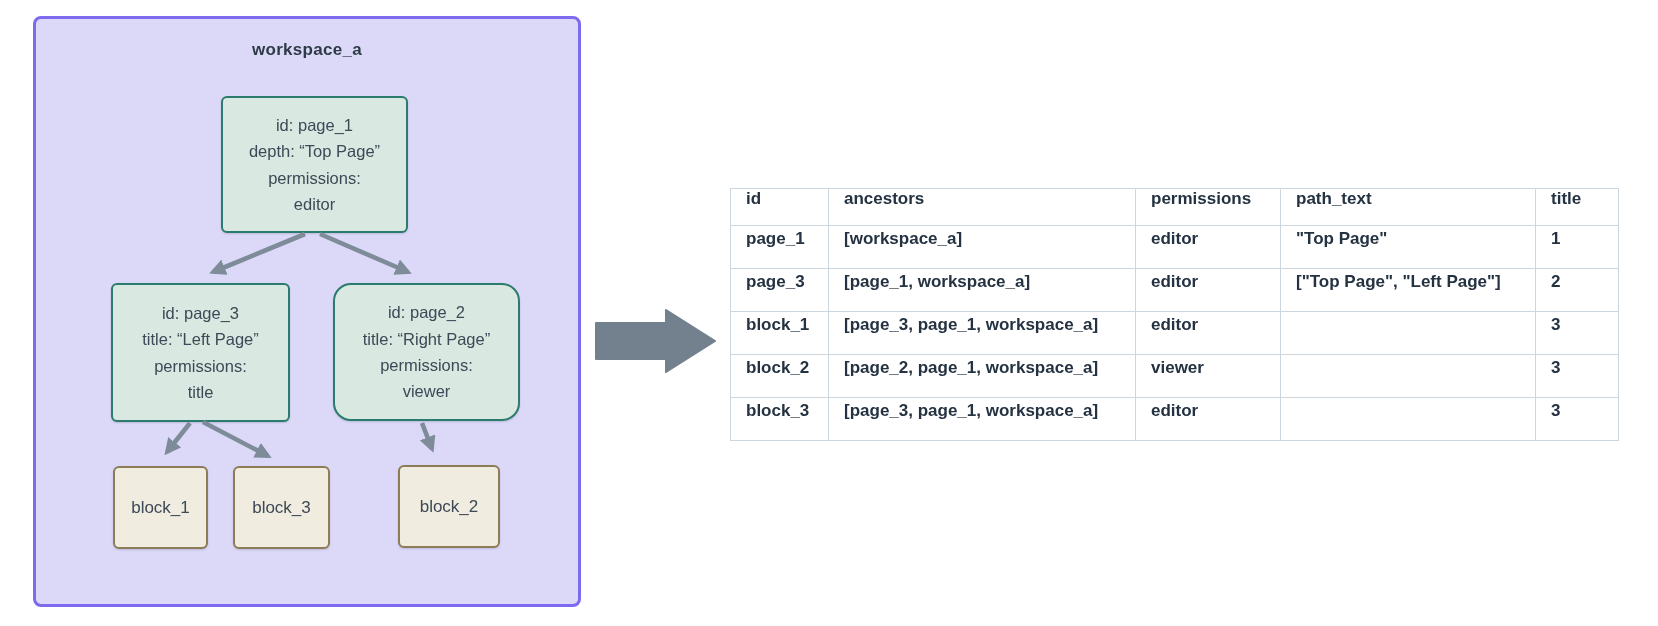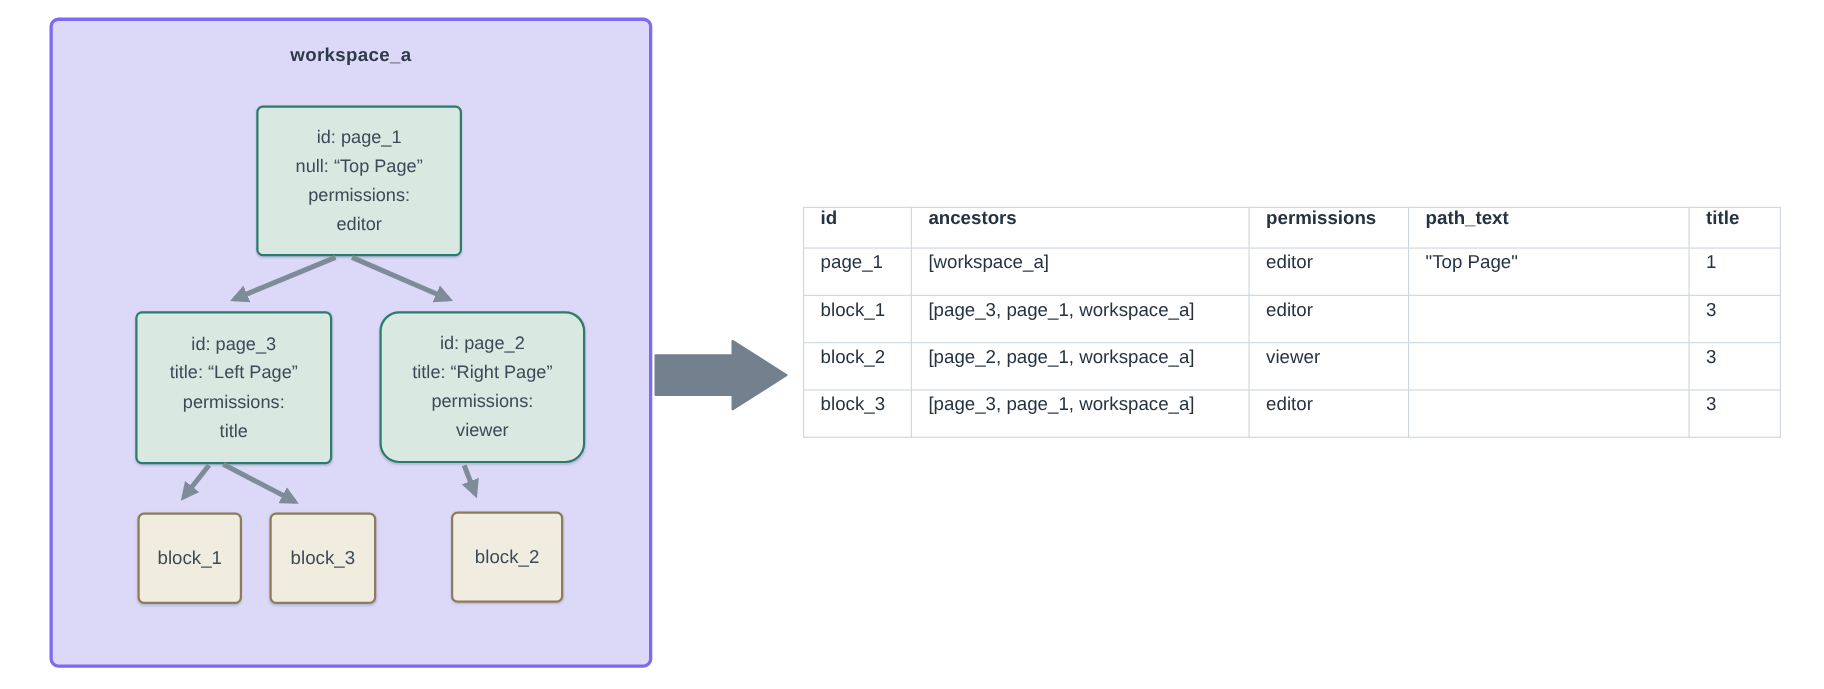--- a/index.html
+++ b/index.html
@@ -3,21 +3,21 @@
 <meta charset="utf-8">
 <style>
   html,body{margin:0;padding:0;background:#ffffff;}
   *{box-sizing:border-box;}
   .canvas{
     position:relative;width:1658px;height:626px;background:#ffffff;overflow:hidden;
     font-family:"Liberation Sans","DejaVu Sans",sans-serif;
   }
   
   .workspace{
-    position:absolute;left:45px;top:16px;width:548px;height:591px;
+    position:absolute;left:33px;top:16px;width:548px;height:591px;
     background:var(--workspace-fill,#dcd9f8);
     border:3px solid var(--workspace-border,#7c6bf0);
     border-radius:8px;
   }
   .ws-title{
     position:absolute;left:0;right:0;top:21px;text-align:center;
     font-size:17px;font-weight:700;letter-spacing:.3px;
     color:#2e3a47;
   }
   .node{
@@ -52,33 +52,33 @@
     border-collapse:collapse;table-layout:fixed;
     font-size:17px;color:var(--table-text,#243241);
     background:#ffffff;
   }
   table.result th,table.result td{
     border:1px solid var(--table-border,#ccd6de);
     padding:0 8px 16px 15px;text-align:left;vertical-align:middle;
     overflow:hidden;white-space:nowrap;
   }
   table.result th{height:37px;font-weight:700;}
-  table.result td{height:43px;font-weight:400;}
+  table.result td{height:43px;font-weight:700;}
 </style>
 </head>
 <body>
 
 <div class="canvas">
 
   <div class="workspace">
     <div class="ws-title">workspace_a</div>
 
     <div class="node page" id="n-page1">
       <div>id: page_1</div>
-      <div>null: “Top Page”</div>
+      <div>depth: “Top Page”</div>
       <div>permissions:</div>
       <div>editor</div>
     </div>
 
     <div class="node page" id="n-page3">
       <div>id: page_3</div>
       <div>title: “Left Page”</div>
       <div>permissions:</div>
       <div>title</div>
     </div>
@@ -134,20 +134,27 @@
     </thead>
     <tbody>
       <tr>
         <td>page_1</td>
         <td>[workspace_a]</td>
         <td>editor</td>
         <td>"Top Page"</td>
         <td>1</td>
       </tr>
       <tr>
+        <td>page_3</td>
+        <td>[page_1, workspace_a]</td>
+        <td>editor</td>
+        <td>["Top Page", "Left Page"]</td>
+        <td>2</td>
+      </tr>
+      <tr>
         <td>block_1</td>
         <td>[page_3, page_1, workspace_a]</td>
         <td>editor</td>
         <td></td>
         <td>3</td>
       </tr>
       <tr>
         <td>block_2</td>
         <td>[page_2, page_1, workspace_a]</td>
         <td>viewer</td>

